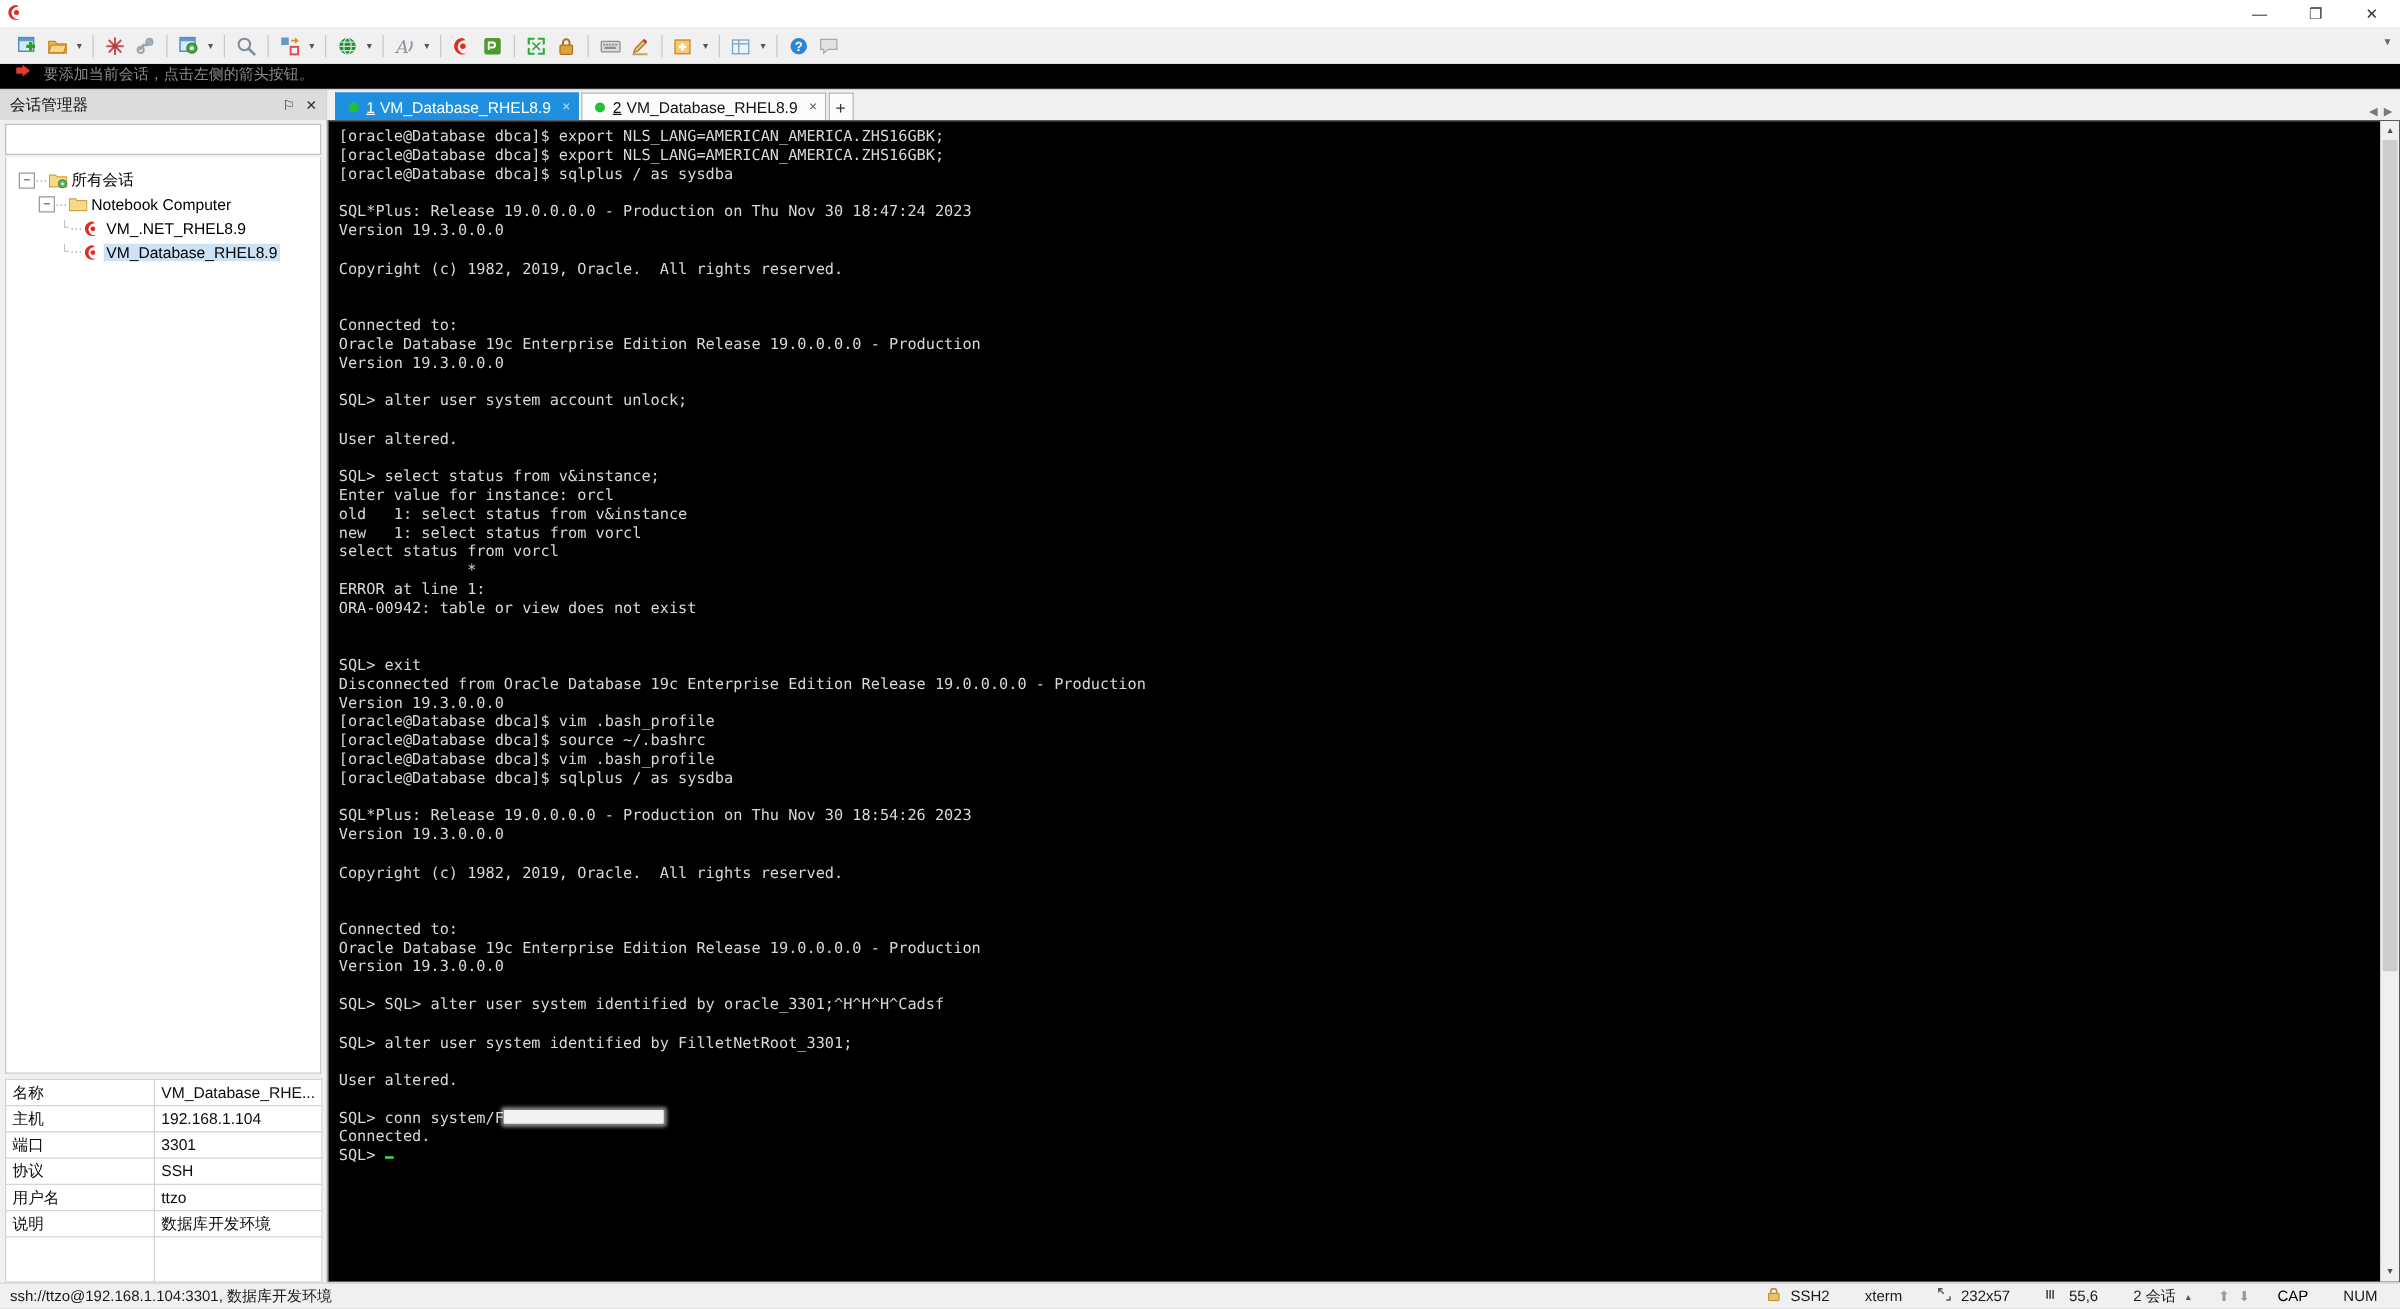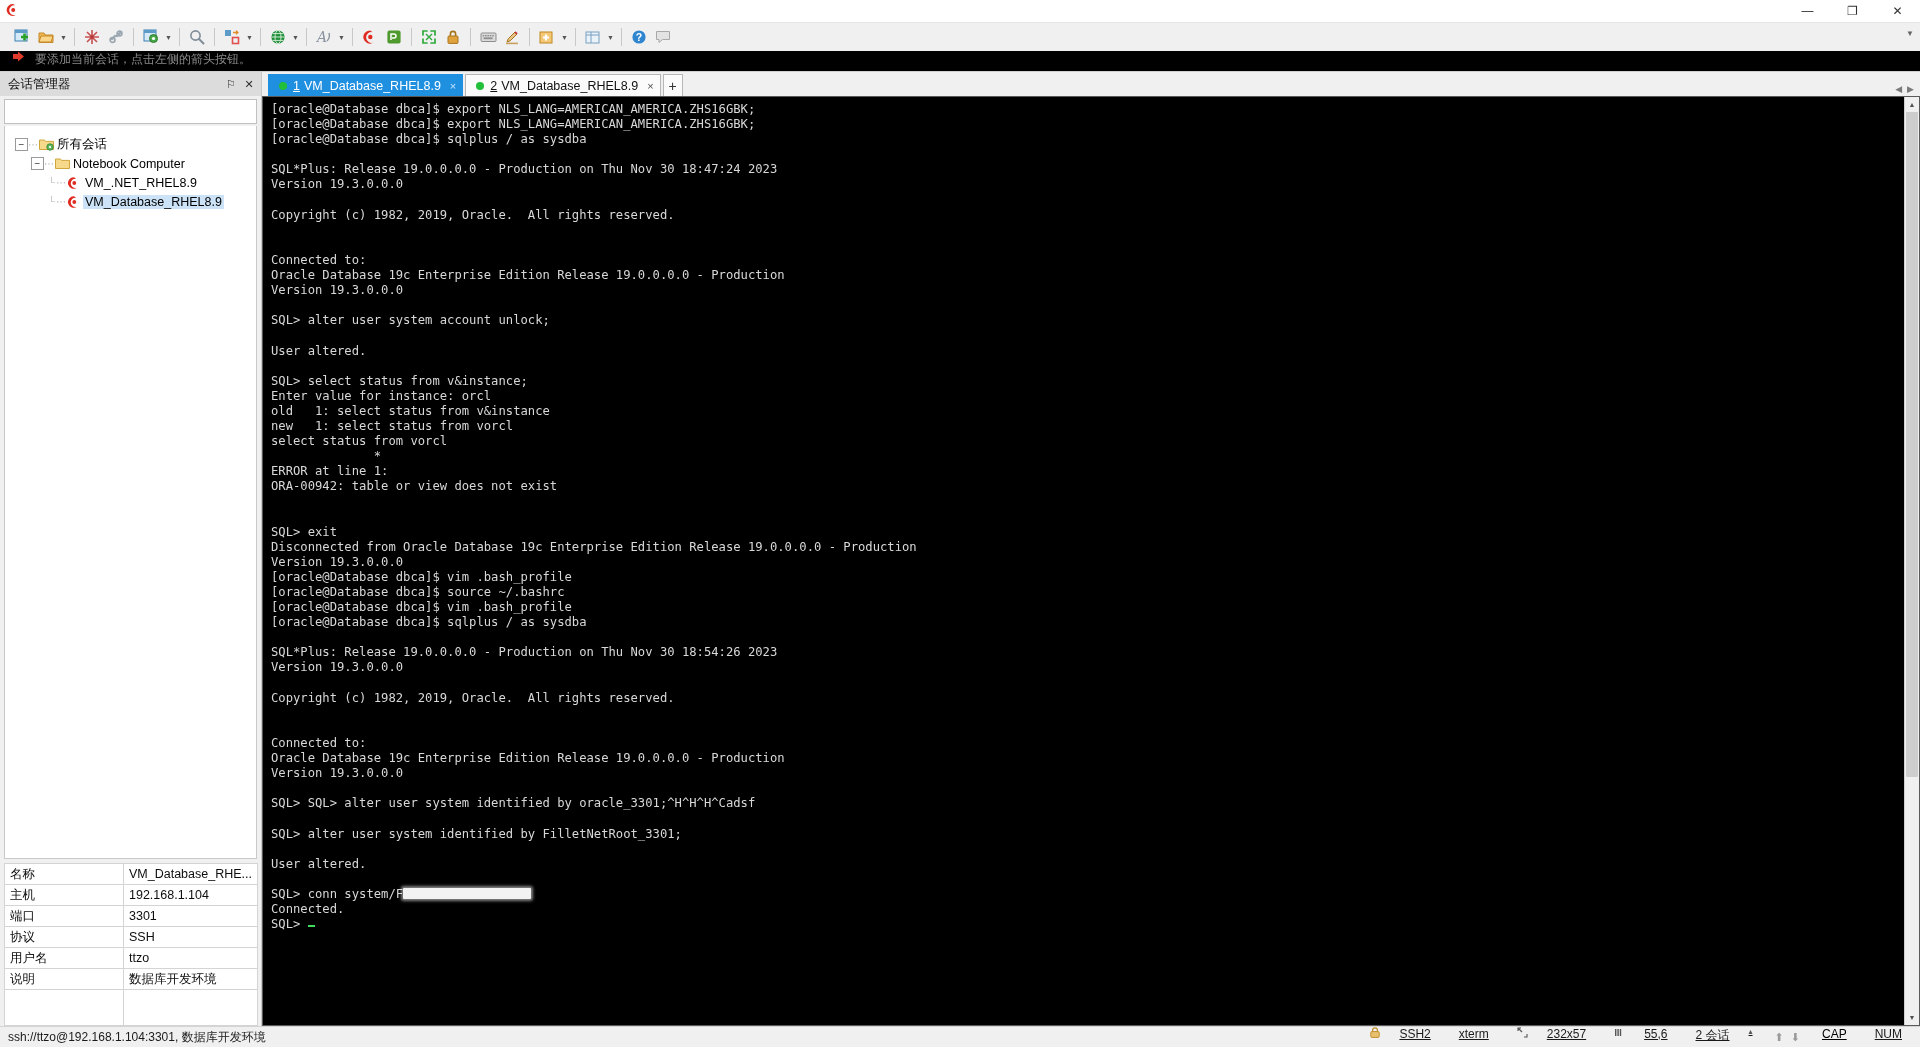--- a/index.html
+++ b/index.html
@@ -111,21 +111,21 @@
   .sb-arrow { height:15px; display:flex; align-items:center; justify-content:center;
               font-size:7px; color:#505050; background:#f0f0f0; }
   .sb-track { flex:1; background:#f0f0f0; position:relative; }
   .sb-thumb { position:absolute; left:1px; right:1px; background:#cdcdcd; border-radius:1px; }
 
   
   .statusbar { height:21px; background:#f0f0f0; display:flex; align-items:center;
                border-top:1px solid #d4d4d4; flex:none; font-size:12px; color:#1a1a1a; }
   .st-left { padding-left:8px; }
   .st-right { margin-left:auto; display:flex; align-items:center; }
-  .st-cell { display:flex; align-items:flex-start; padding:0 14px; height:21px; gap:19px; white-space:nowrap;text-decoration:underline; }
+  .st-cell { display:flex; align-items:center; padding:0 14px; height:21px; gap:8px; white-space:nowrap; }
   .st-cell.dim { color:#000000; }
   .st-arrows { display:flex; gap:7px; padding:0 8px; color:#9a9a9a; font-size:11px; }
 </style>
 </head>
 <body>
 
 <div class="app">
 
   <div class="titlebar">
     <div class="ico">

